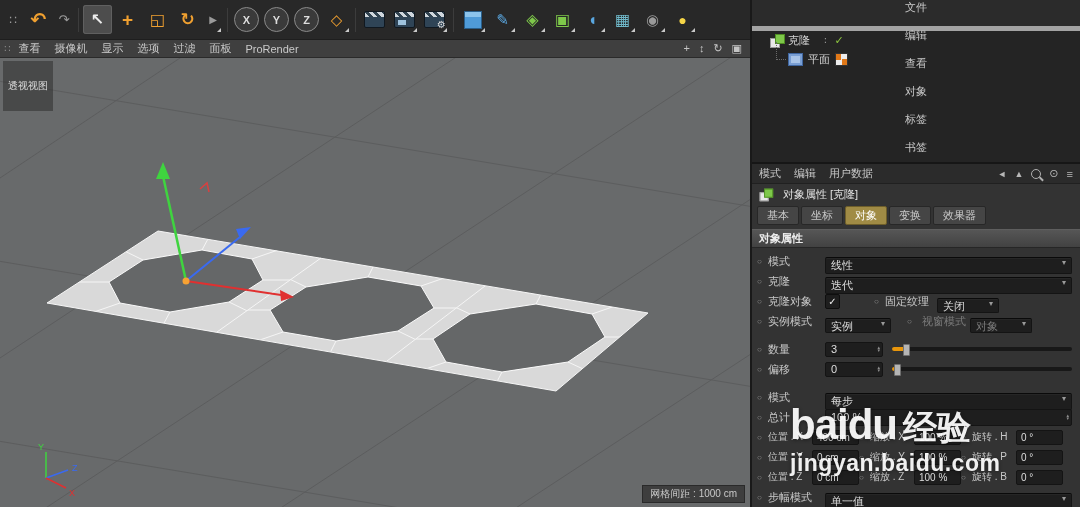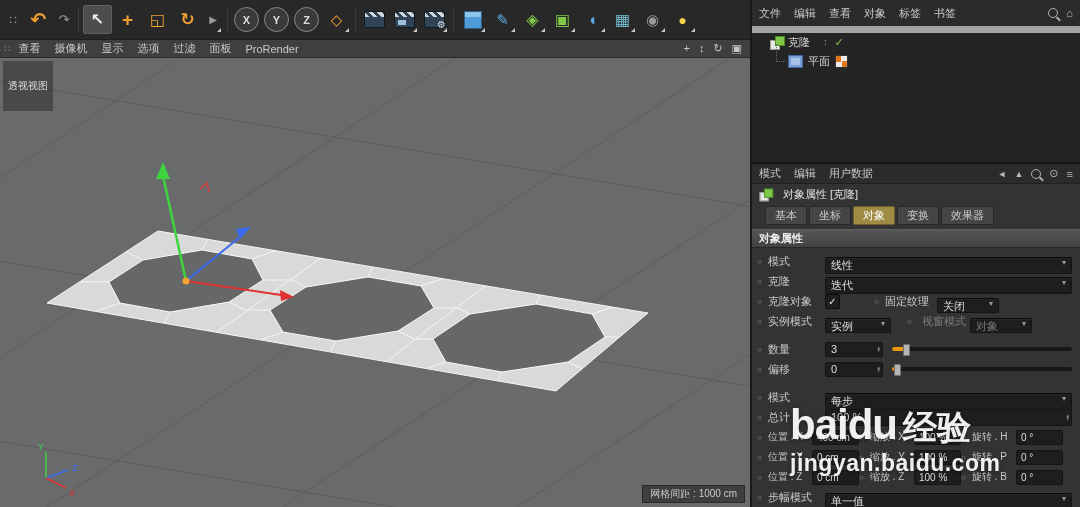--- a/index.html
+++ b/index.html
@@ -43,21 +43,21 @@
   .viewport{position:absolute;left:0;top:58px;width:750px;height:449px;background:#686a6b;overflow:hidden;}
   .viewport svg{position:absolute;left:0;top:0;}
   .view-label{position:absolute;left:3px;top:3px;font-size:10px;color:#dcdcdc;background:rgba(45,45,45,.55);padding:18px 5px;}
   .grid-info{position:absolute;right:5px;bottom:4px;font-size:10px;color:#c8c8c8;background:#3e3e3e;
              border:1px solid #2a2a2a;padding:1px 7px;}
   
   .rpanel{position:absolute;left:750px;top:0;width:330px;height:507px;background:#2a2a2a;
           border-left:2px solid #191919;box-sizing:border-box;}
   .om{position:absolute;left:0;top:0;width:100%;height:164px;background:#242424;border-bottom:2px solid #161616;box-sizing:border-box;}
   .om-menu{height:26px;display:flex;align-items:center;font-size:11px;color:#c9c9c9;padding:0 7px;gap:13px;
-           background:#2b2b2b;border-bottom:7px solid #a3a3a3;}
+           background:#2b2b2b;border-bottom:5px solid #a3a3a3;flex-direction:column;}
   .om-icons{margin-left:auto;display:flex;gap:8px;align-items:center;color:#b8b8b8;}
   .mag{width:8px;height:8px;border:1.5px solid #b0b0b0;border-radius:50%;position:relative;display:inline-block;}
   .mag::after{content:"";position:absolute;width:5px;height:1.5px;background:#b0b0b0;transform:rotate(45deg);right:-4px;bottom:-2px;}
   .om-row{position:relative;height:19px;display:flex;align-items:center;font-size:11px;color:#d6d6d6;}
   .om-row.root{padding-left:18px;}
   .om-row.child{padding-left:36px;}
   .om-row.child::before{content:"";position:absolute;left:24px;top:-8px;width:9px;height:17px;
            border-left:1px dotted #6a6a6a;border-bottom:1px dotted #6a6a6a;}
   .icon-cloner{width:13px;height:13px;position:relative;margin-right:5px;flex:none;}
   .icon-cloner::before{content:"";position:absolute;left:0;top:4px;width:8px;height:8px;background:#e8e8e8;border:1px solid #9a9a9a;}
@@ -69,21 +69,21 @@
   .check{color:#8dc63f;font-weight:bold;font-size:11px;}
   .tag-checker{width:11px;height:11px;border:1px solid #333;
      background:conic-gradient(#ededed 0 25%,#e07818 0 50%,#ededed 0 75%,#e07818 0);}
   
   .am{position:absolute;left:0;top:164px;width:100%;height:343px;background:#333333;overflow:hidden;}
   .am-menu{height:19px;background:#2b2b2b;border-bottom:1px solid #202020;display:flex;align-items:center;
            gap:13px;font-size:11px;color:#c9c9c9;padding:0 7px;}
   .am-icons{margin-left:auto;display:flex;gap:8px;align-items:center;color:#b8b8b8;font-size:9px;}
   .am-title{height:21px;display:flex;align-items:center;gap:6px;padding:0 7px;font-size:11px;color:#e2e2e2;}
   .am-title .icon-cloner{transform:scale(.9);}
-  .am-tabs{display:flex;gap:2px;padding:1px 13px 4px;}
+  .am-tabs{display:flex;gap:2px;padding:1px 5px 4px;}
   .tab{background:#454545;border:1px solid #272727;border-radius:2px;padding:1px 9px;font-size:11px;color:#c8c8c8;}
   .tab.active{background:#a08b45;border-color:#6e5e2a;color:#fff;}
   .am-section{height:17px;background:linear-gradient(#565656,#424242);border-top:1px solid #5e5e5e;
               border-bottom:1px solid #262626;display:flex;align-items:center;padding:0 7px;
               font-size:11px;font-weight:bold;color:#ececec;}
   .arows{padding:3px 8px 0 5px;}
   .arow{display:flex;align-items:center;height:20px;}
   .gap{height:8px;}
   .adot{width:11px;color:#909090;font-size:8px;flex:none;}
   .albl{width:57px;flex:none;font-size:11px;color:#c9c9c9;white-space:nowrap;overflow:hidden;}

